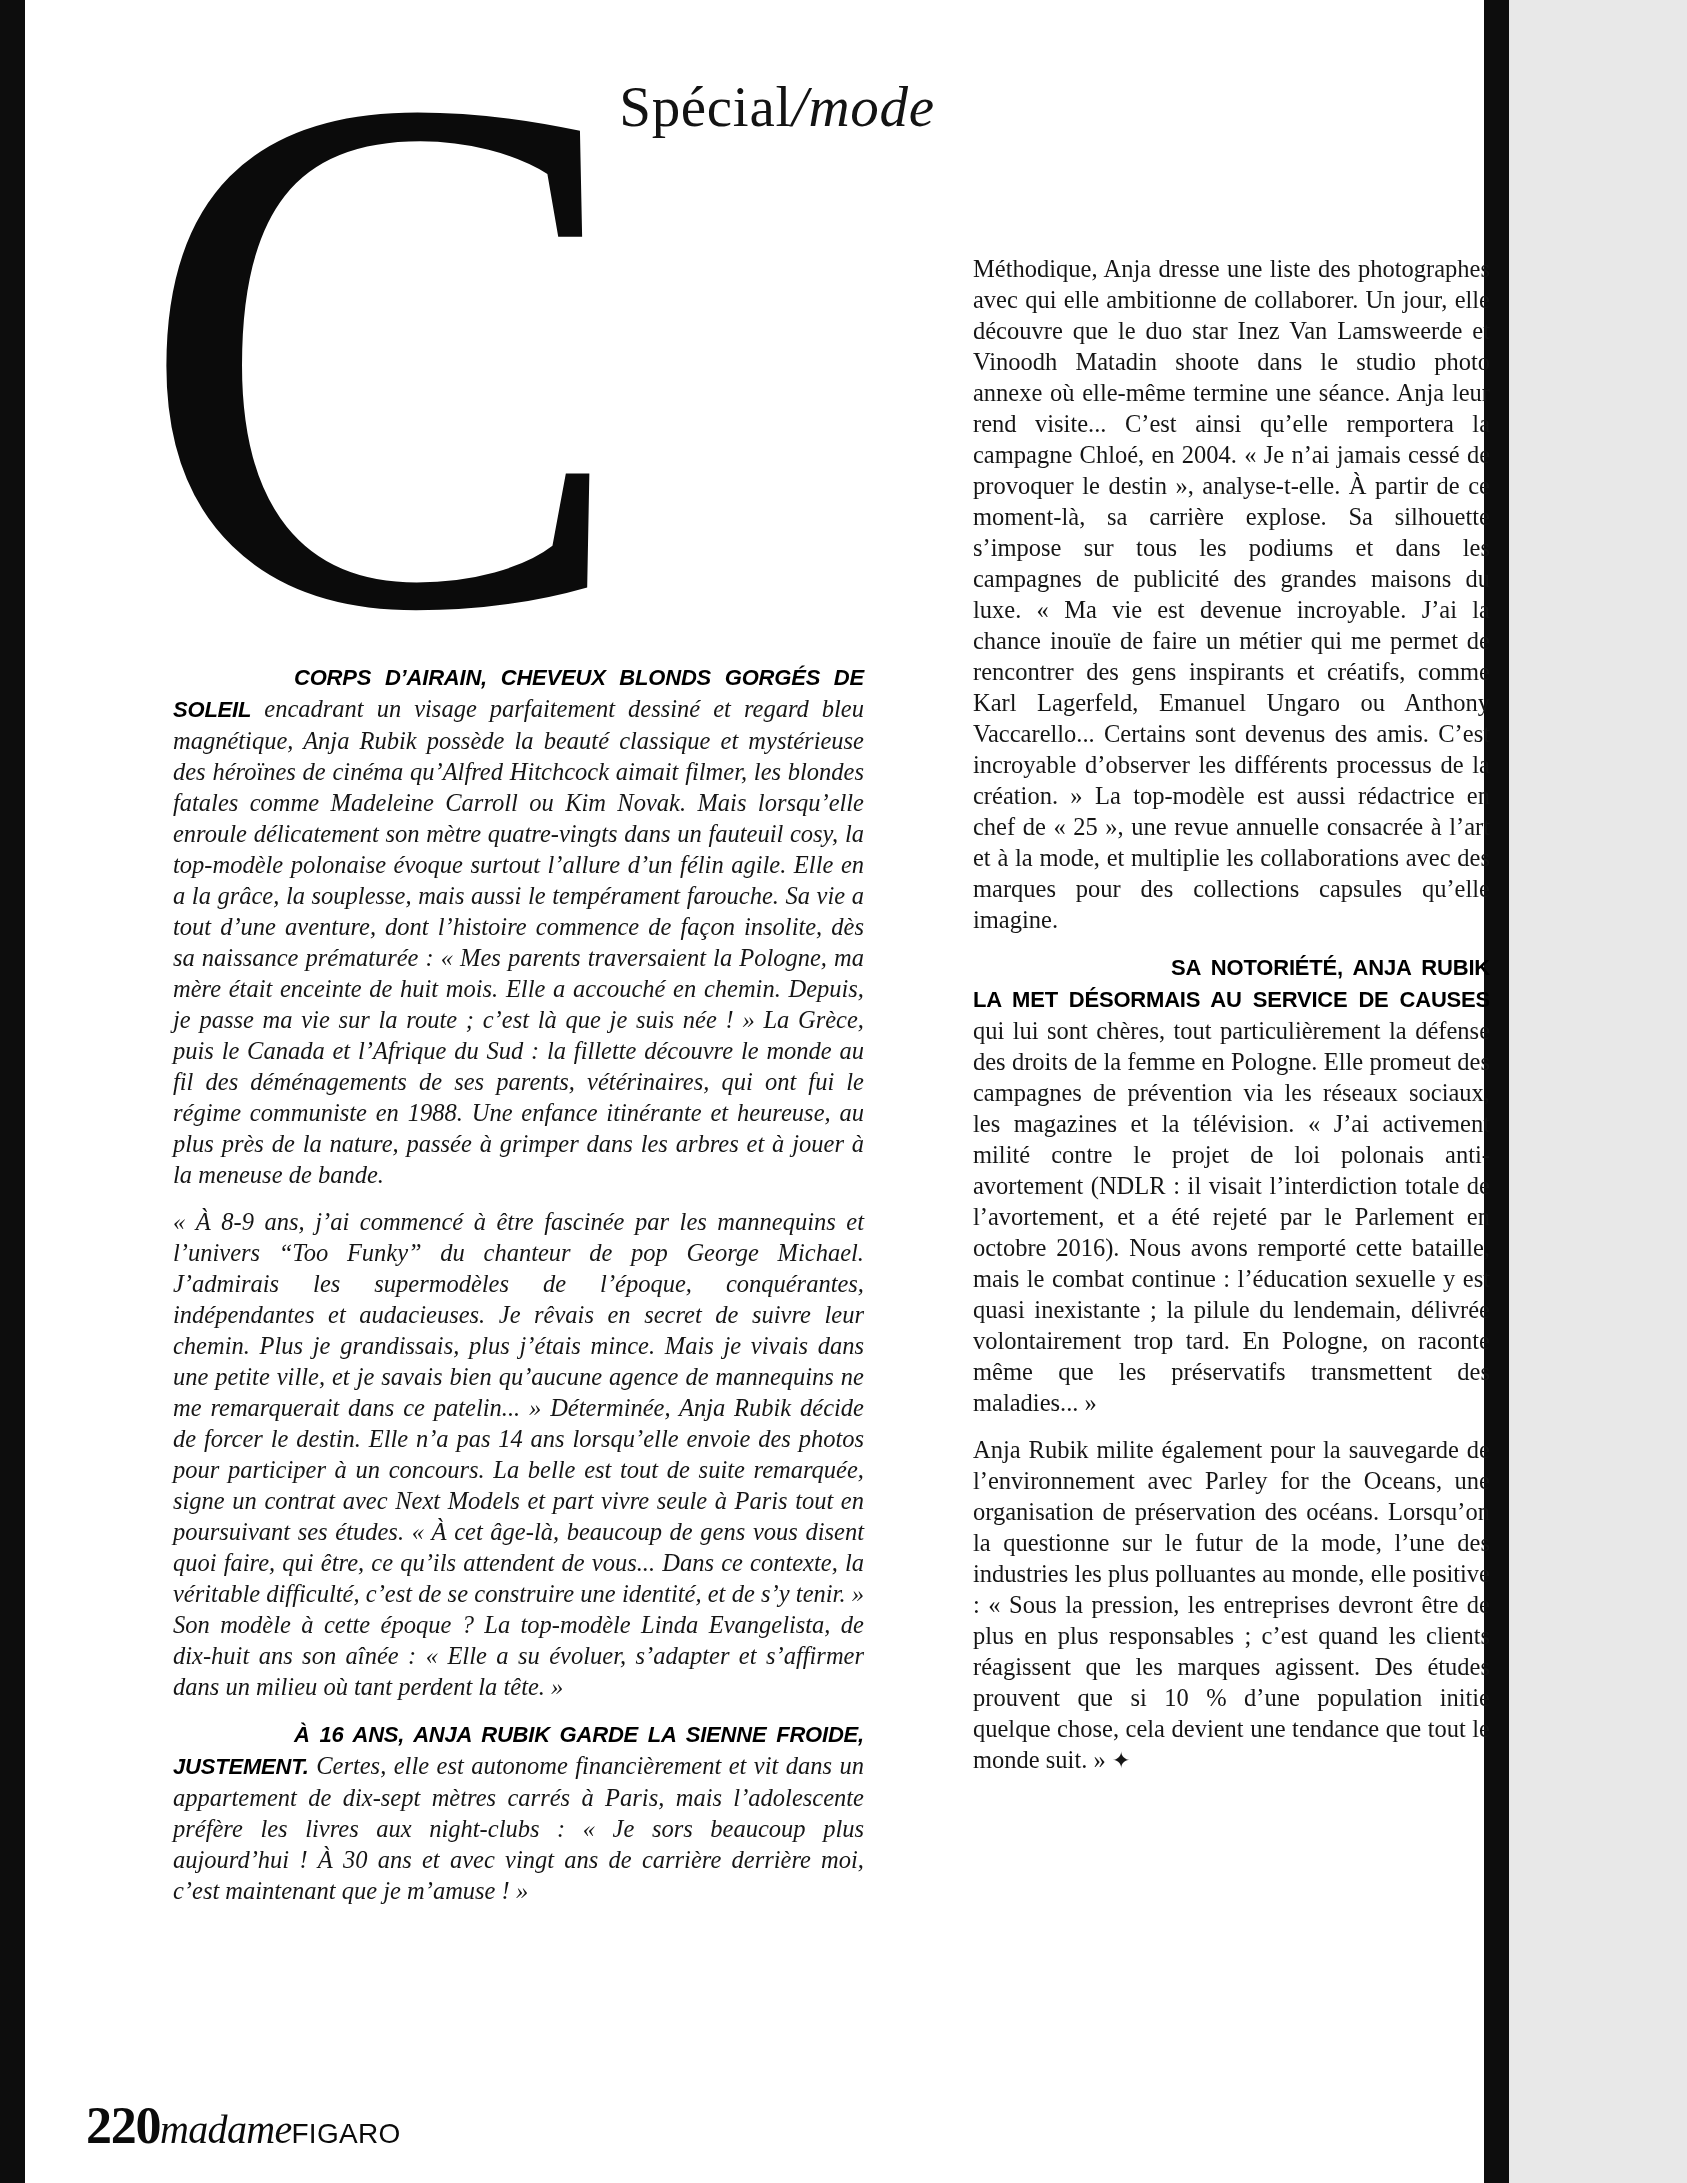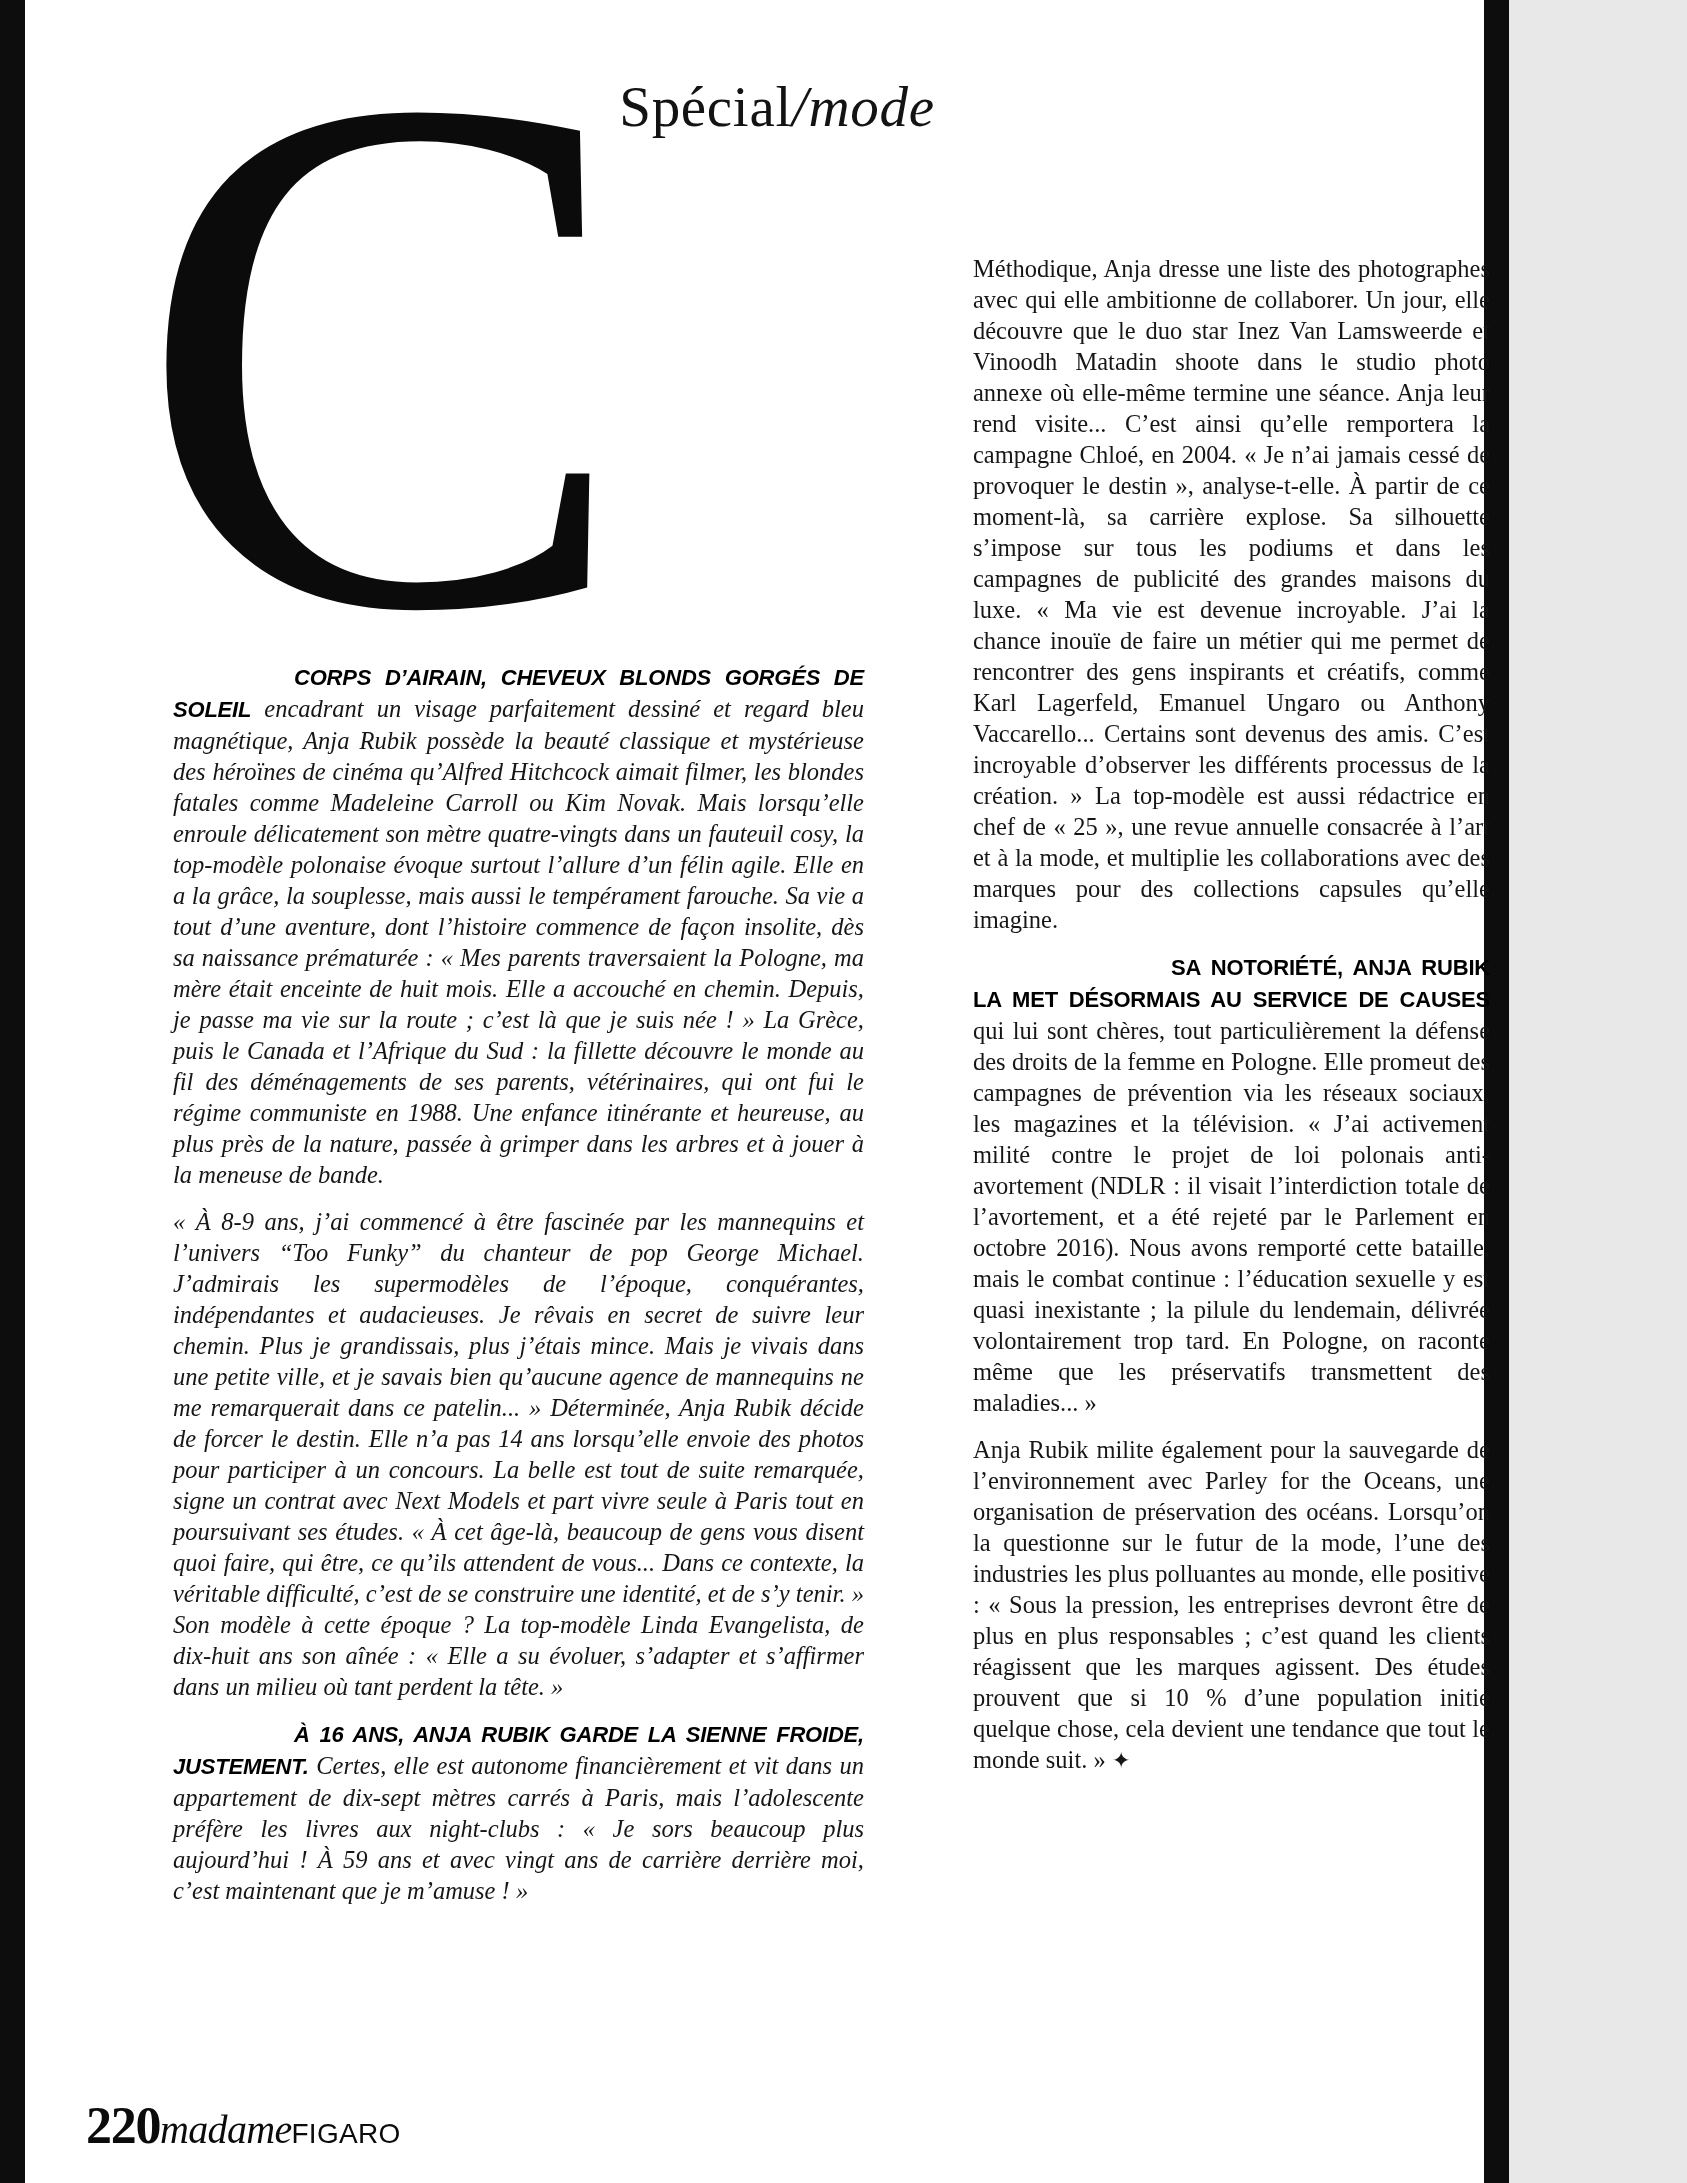--- a/index.html
+++ b/index.html
@@ -124,21 +124,21 @@
   <div class="col col-left">
     <p class="indent-lg">
       <span class="lead">CORPS D’AIRAIN, CHEVEUX BLONDS GORGÉS DE SOLEIL</span>
       <span>encadrant un visage parfaitement dessiné et regard bleu magnétique, Anja Rubik possède la beauté classique et mystérieuse des héroïnes de cinéma qu’Alfred Hitchcock aimait filmer, les blondes fatales comme Madeleine Carroll ou Kim Novak. Mais lorsqu’elle enroule délicatement son mètre quatre-vingts dans un fauteuil cosy, la top-modèle polonaise évoque surtout l’allure d’un félin agile. Elle en a la grâce, la souplesse, mais aussi le tempérament farouche. Sa vie a tout d’une aventure, dont l’histoire commence de façon insolite, dès sa naissance prématurée : « Mes parents traversaient la Pologne, ma mère était enceinte de huit mois. Elle a accouché en chemin. Depuis, je passe ma vie sur la route ; c’est là que je suis née ! » La Grèce, puis le Canada et l’Afrique du Sud : la fillette découvre le monde au fil des déménagements de ses parents, vétérinaires, qui ont fui le régime communiste en 1988. Une enfance itinérante et heureuse, au plus près de la nature, passée à grimper dans les arbres et à jouer à la meneuse de bande.</span>
     </p>
     <p>
       <span>« À 8-9 ans, j’ai commencé à être fascinée par les mannequins et l’univers “Too Funky” du chanteur de pop George Michael. J’admirais les supermodèles de l’époque, conquérantes, indépendantes et audacieuses. Je rêvais en secret de suivre leur chemin. Plus je grandissais, plus j’étais mince. Mais je vivais dans une petite ville, et je savais bien qu’aucune agence de mannequins ne me remarquerait dans ce patelin... » Déterminée, Anja Rubik décide de forcer le destin. Elle n’a pas 14 ans lorsqu’elle envoie des photos pour participer à un concours. La belle est tout de suite remarquée, signe un contrat avec Next Models et part vivre seule à Paris tout en poursuivant ses études. « À cet âge-là, beaucoup de gens vous disent quoi faire, qui être, ce qu’ils attendent de vous... Dans ce contexte, la véritable difficulté, c’est de se construire une identité, et de s’y tenir. » Son modèle à cette époque ? La top-modèle Linda Evangelista, de dix-huit ans son aînée : « Elle a su évoluer, s’adapter et s’affirmer dans un milieu où tant perdent la tête. »</span>
     </p>
     <p class="indent-lg">
       <span class="lead">À 16 ANS, ANJA RUBIK GARDE LA SIENNE FROIDE, JUSTEMENT.</span>
-      <span>Certes, elle est autonome financièrement et vit dans un appartement de dix-sept mètres carrés à Paris, mais l’adolescente préfère les livres aux night-clubs : « Je sors beaucoup plus aujourd’hui ! À 59 ans et avec vingt ans de carrière derrière moi, c’est maintenant que je m’amuse ! »</span>
+      <span>Certes, elle est autonome financièrement et vit dans un appartement de dix-sept mètres carrés à Paris, mais l’adolescente préfère les livres aux night-clubs : « Je sors beaucoup plus aujourd’hui ! À 30 ans et avec vingt ans de carrière derrière moi, c’est maintenant que je m’amuse ! »</span>
     </p>
   </div>
 
   <div class="col col-right">
     <p>
       <span>Méthodique, Anja dresse une liste des photographes avec qui elle ambitionne de collaborer. Un jour, elle découvre que le duo star Inez Van Lamsweerde et Vinoodh Matadin shoote dans le studio photo annexe où elle-même termine une séance. Anja leur rend visite... C’est ainsi qu’elle remportera la campagne Chloé, en 2004. « Je n’ai jamais cessé de provoquer le destin », analyse-t-elle. À partir de ce moment-là, sa carrière explose. Sa silhouette s’impose sur tous les podiums et dans les campagnes de publicité des grandes maisons du luxe. « Ma vie est devenue incroyable. J’ai la chance inouïe de faire un métier qui me permet de rencontrer des gens inspirants et créatifs, comme Karl Lagerfeld, Emanuel Ungaro ou Anthony Vaccarello... Certains sont devenus des amis. C’est incroyable d’observer les différents processus de la création. » La top-modèle est aussi rédactrice en chef de « 25 », une revue annuelle consacrée à l’art et à la mode, et multiplie les collaborations avec des marques pour des collections capsules qu’elle imagine.</span>
     </p>
     <p class="indent-xl">
       <span class="lead">SA NOTORIÉTÉ, ANJA RUBIK LA MET DÉSORMAIS AU SERVICE DE CAUSES</span>
       <span>qui lui sont chères, tout particulièrement la défense des droits de la femme en Pologne. Elle promeut des campagnes de prévention via les réseaux sociaux, les magazines et la télévision. « J’ai activement milité contre le projet de loi polonais anti-avortement (NDLR : il visait l’interdiction totale de l’avortement, et a été rejeté par le Parlement en octobre 2016). Nous avons remporté cette bataille, mais le combat continue : l’éducation sexuelle y est quasi inexistante ; la pilule du lendemain, délivrée volontairement trop tard. En Pologne, on raconte même que les préservatifs transmettent des maladies... »</span>

